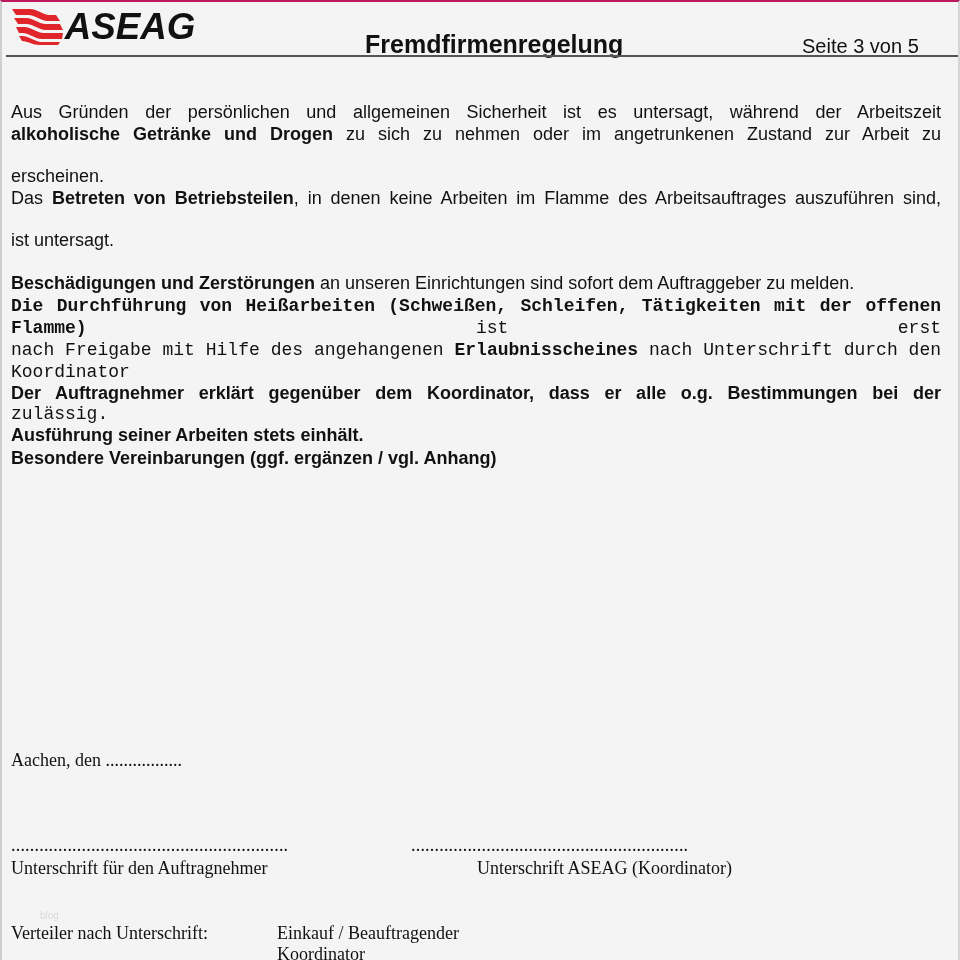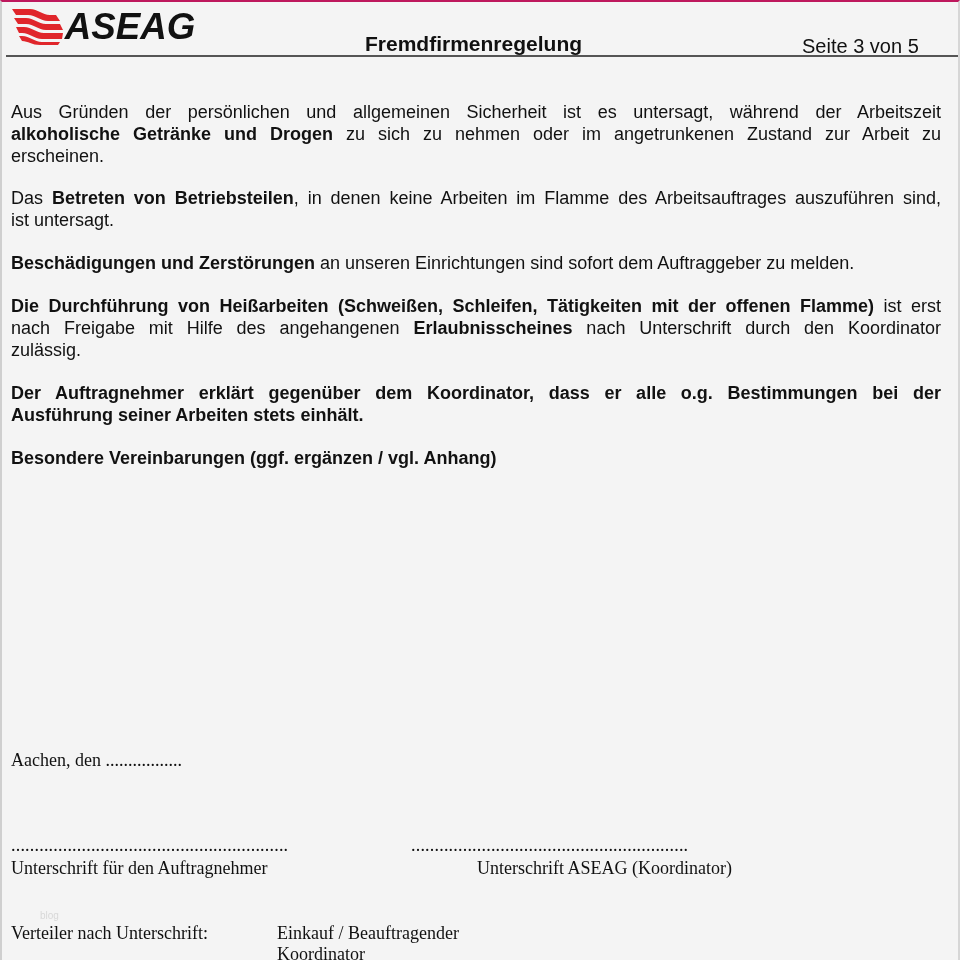--- a/index.html
+++ b/index.html
@@ -30,39 +30,39 @@
   .logo svg { display: block; }
   .logo-text {
     font-family: "Liberation Sans", sans-serif;
     font-weight: bold; font-style: italic;
     font-size: 36px; letter-spacing: 0px;
     color: #111; margin-left: 2px; line-height: 42px;
     transform: scaleX(1.02);
   }
   .doc-title {
     position: absolute; left: 363px; top: 30px;
-    font-size: 21px; font-weight: bold; line-height: 24px; text-align: right;
+    font-size: 25px; font-weight: bold; line-height: 24px; text-align: right;
   }
   .page-number {
     position: absolute; left: 800px; top: 34px;
     font-size: 20px; line-height: 20px;
   }
   .body-text {
     position: absolute; left: 9px; width: 930px;
     font-size: 18px; line-height: 22px;
     text-align: justify;
   }
   .body-text b { font-weight: bold; }
   .p1 { top: 99px; }
   .p2 { top: 185px; }
   .p3 { top: 250px; }
-  .p4 { top: 293px; }
+  .p4 { top: 293px; font-family: Liberation Mono, monospace; }
   .p5 { top: 380px; font-weight: bold; }
   .p6 { top: 445px; font-weight: bold; text-align: left; }
-  .last-line-left { text-align-last: left; }
+  .last-line-left { text-align-last: left; margin-top: 20px; }
   .justify-all { text-align-last: justify; }
   .line { display: block; }
   .abs { position: absolute; font-size: 18px; line-height: 22px; white-space: nowrap; font-family: Liberation Serif, serif; }
   .dots { letter-spacing: 0.2px; }
   .watermark {
     position: absolute; left: 38px; top: 908px; font-size: 10px; color: #d8d8d8;
   }
 </style>
 </head>
 <body>

